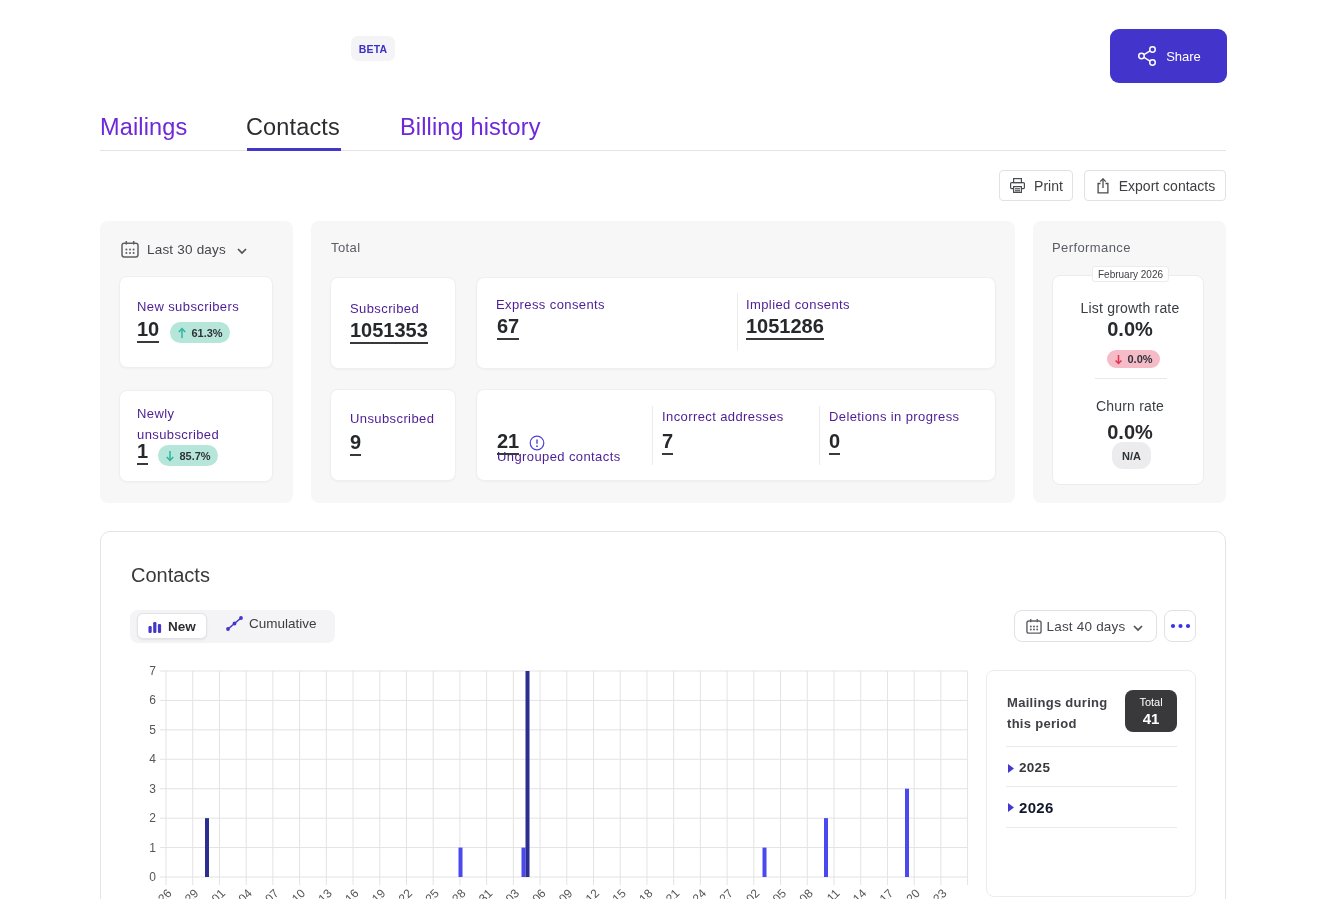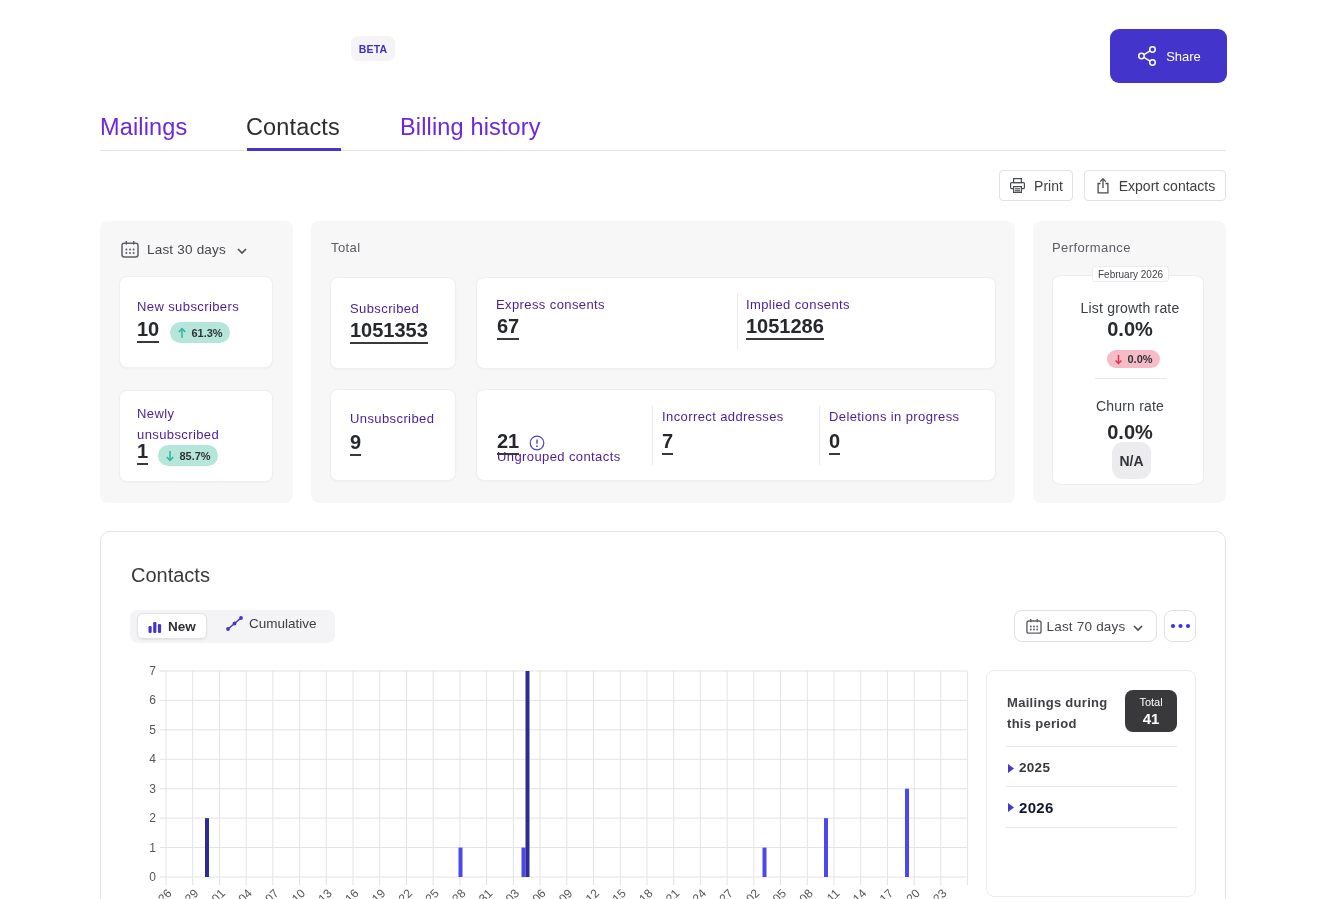--- a/index.html
+++ b/index.html
@@ -152,21 +152,21 @@
   <div class="abs pill pink" style="left:1107px; top:350px; width:53px; height:18px; font-size:11px;">
     <svg width="9" height="11" viewBox="0 0 9 11" fill="none" stroke="#e23352" stroke-width="1.5">
         <line x1="4.5" y1="1" x2="4.5" y2="9"></line>
         <path d="M1.6,6.4 L4.5,9.5 L7.4,6.4"></path>
       </svg>
     <span>0.0%</span>
   </div>
   <div class="abs divh" style="left:1095px; top:378px; width:72px;"></div>
   <div class="abs" style="left:1054px; top:398px; width:152px; text-align:center; font-size:14px; letter-spacing:0.2px; color:#393d43;">Churn rate</div>
   <div class="abs" style="left:1054px; top:421px; width:152px; text-align:center; font-size:20px; font-weight:700; color:#27292c;">0.0%</div>
-  <div class="abs pill gray" style="left:1112px; top:442px; width:39px; height:37px; font-size:14px;">N/A</div>
+  <div class="abs pill gray" style="left:1112px; top:442px; width:39px; height:27px; font-size:11px;">N/A</div>
 
   <div class="abs" style="left:100px; top:531px; width:1126px; height:400px; background:#fff; border:1px solid #e4e4e7; border-radius:10px;"></div>
   <div class="abs" style="left:131px; top:564px; font-size:20px; color:#38393b;">Contacts</div>
 
   <div class="abs" style="left:130px; top:610px; width:205px; height:33px; background:#f4f4f6; border-radius:8px;"></div>
   <div class="abs" style="left:137px; top:613px; width:70px; height:26px; background:#fff; border:1px solid #e3e3e6; border-radius:6px; box-shadow:0 1px 2px rgba(0,0,0,0.08); display:flex; align-items:center; justify-content:center; gap:6px;">
     <svg width="14" height="14" viewBox="0 0 14 14" fill="#4336c9">
         <rect x="0.5" y="7" width="3.2" height="7" rx="1.2"></rect>
         <rect x="5.2" y="3" width="3.2" height="11" rx="1.2"></rect>
         <rect x="9.9" y="5" width="3.2" height="9" rx="1.2"></rect>
@@ -192,21 +192,21 @@
       <g stroke="none" fill="#5f6065">
         <circle cx="5.4" cy="8.6" r="1.1"></circle>
           <circle cx="9" cy="8.6" r="1.1"></circle>
           <circle cx="12.6" cy="8.6" r="1.1"></circle>
         <circle cx="5.4" cy="12" r="1.1"></circle>
           <circle cx="9" cy="12" r="1.1"></circle>
           <circle cx="12.6" cy="12" r="1.1"></circle>
       </g>
     </svg>
   </div>
-  <div class="abs seltext" style="left:1046.5px; top:618.5px;">Last 70 days</div>
+  <div class="abs seltext" style="left:1046.5px; top:618.5px;">Last 40 days</div>
   <svg class="abs" style="left:1133px; top:624.5px;" width="10" height="7" viewBox="0 0 10 7" fill="none" stroke="#505156" stroke-width="1.7">
       <path d="M1,1 L5,5 L9,1"></path>
     </svg>
   <div class="abs" style="left:1164px; top:610px; width:32px; height:32px; border:1px solid #e1e1e4; border-radius:8px; background:#fff;"></div>
   <svg class="abs" style="left:1170px; top:623px;" width="21" height="6" viewBox="0 0 21 6">
       <circle cx="3" cy="3" r="2.1" fill="#3a34e3"></circle>
       <circle cx="10.5" cy="3" r="2.1" fill="#3a34e3"></circle>
       <circle cx="18" cy="3" r="2.1" fill="#3a34e3"></circle>
     </svg>
 

